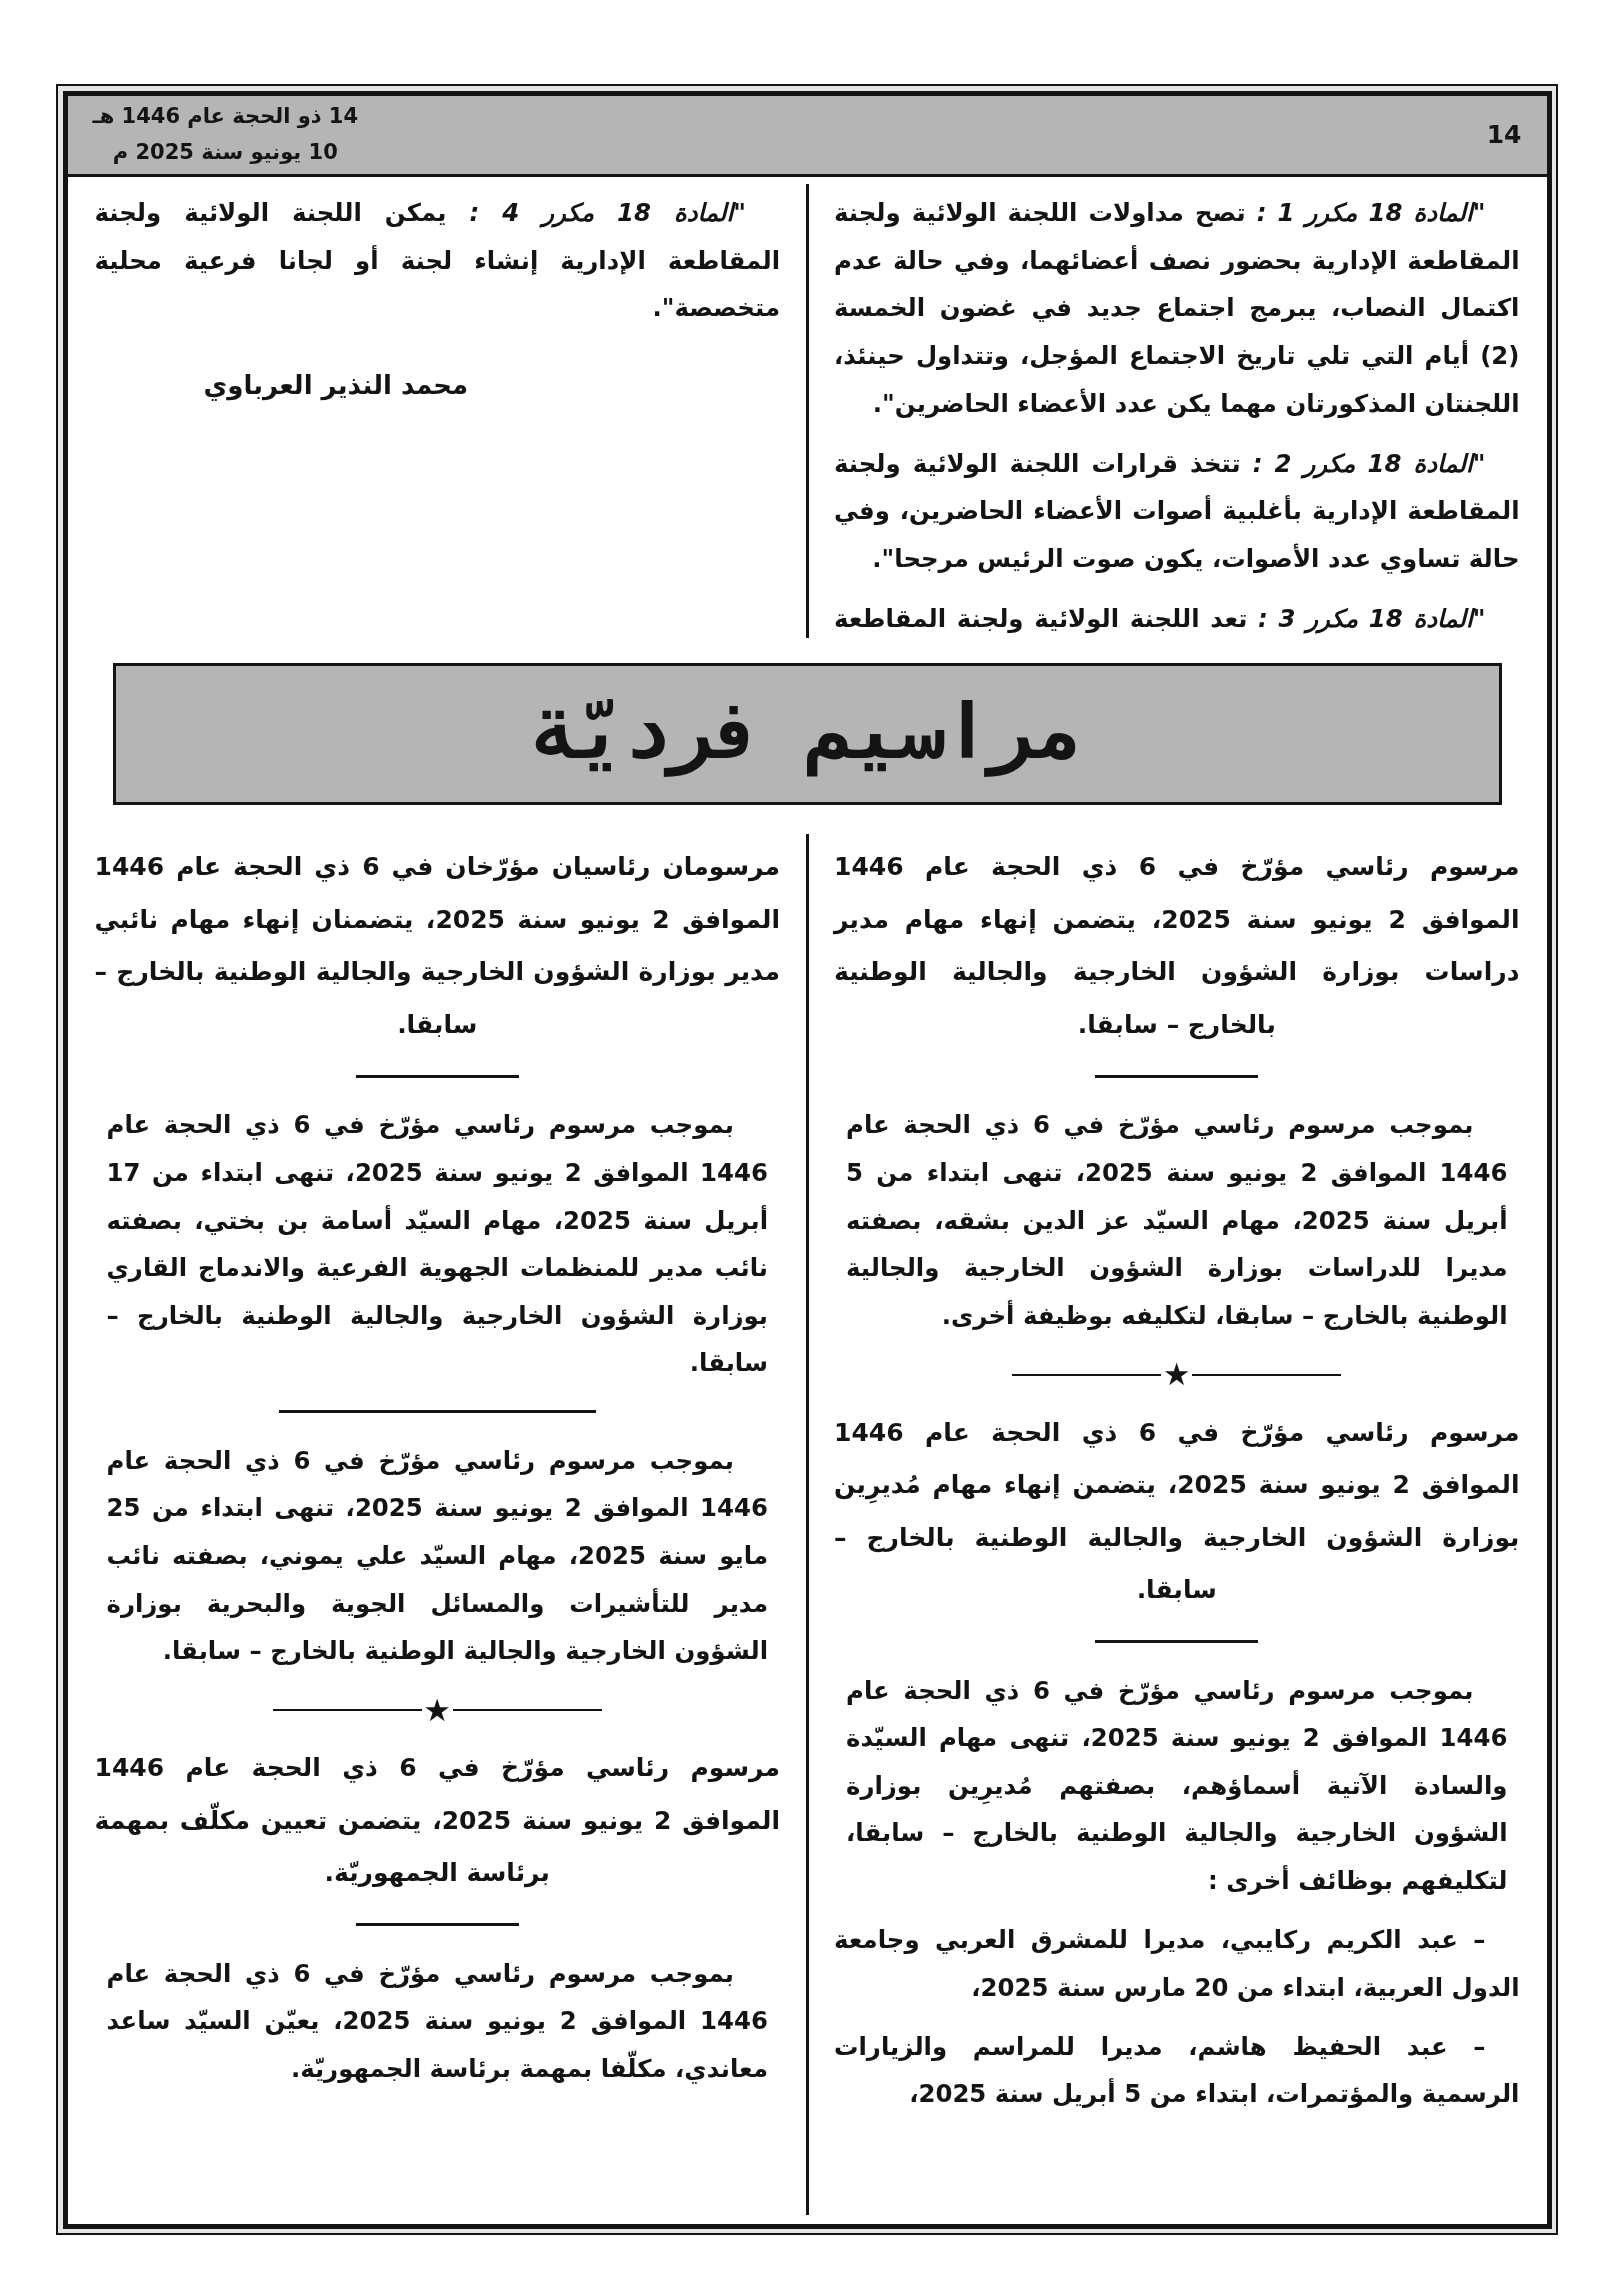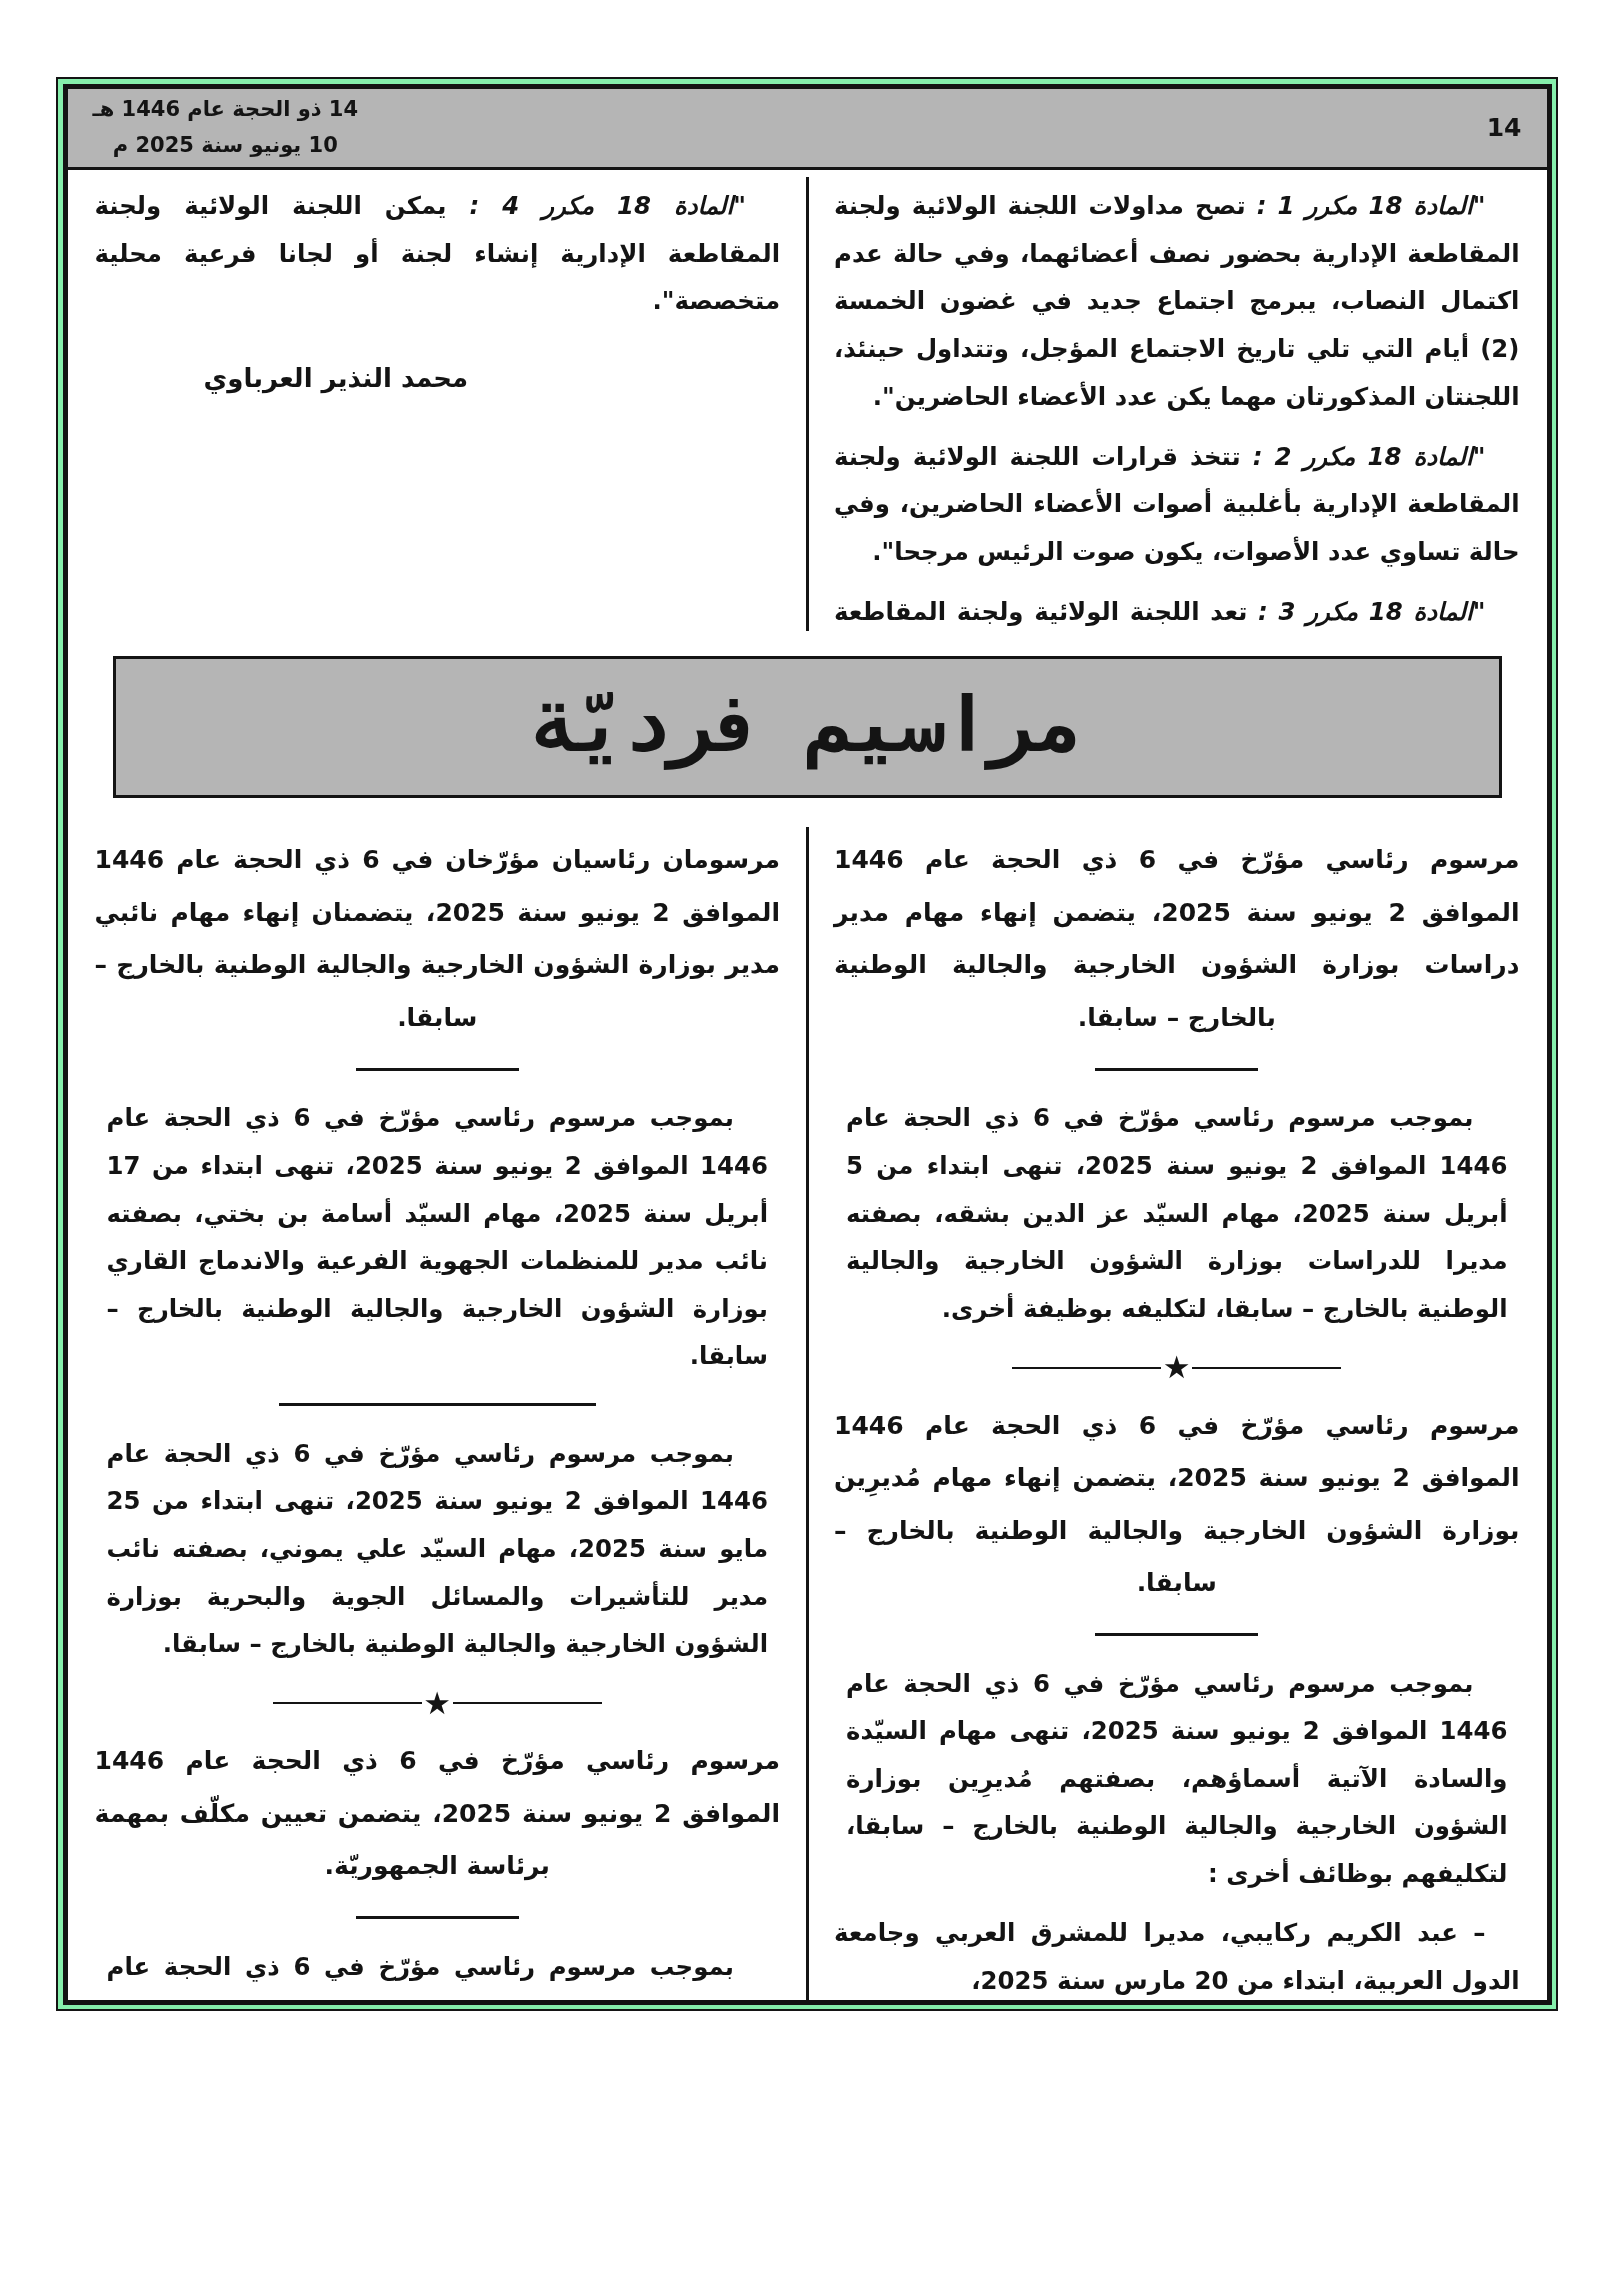--- a/index.html
+++ b/index.html
@@ -2,22 +2,22 @@
 <html lang="ar" dir="rtl" style="font-size:14.5px"><head>
 <meta charset="utf-8">
 <style>
   html,body{margin:0;padding:0;}
   body{
     width:1615px;height:2285px;position:relative;
     background:#ffffff;color:#141414;
     font-family:"DejaVu Sans",sans-serif;
   }
   .page{
-    position:absolute;left:56px;top:77px;width:1502px;height:1934px;
-    box-sizing:border-box;border:2.7px solid #141414;padding:4.5px;background:#86efac;
+    position:absolute;left:56px;top:84px;width:1502px;height:2151px;
+    box-sizing:border-box;border:2.7px solid #141414;padding:4.5px;background:#e5e5e5;
   }
   .page-inner{
     box-sizing:border-box;width:100%;height:100%;
     border:5.4px solid #141414;background:#fff;
     display:flex;flex-direction:column;overflow:hidden;
   }
   
   .gz-header{
     flex:0 0 78px;height:78px;background:#b5b5b5;
     border-bottom:3.6px solid #141414;

